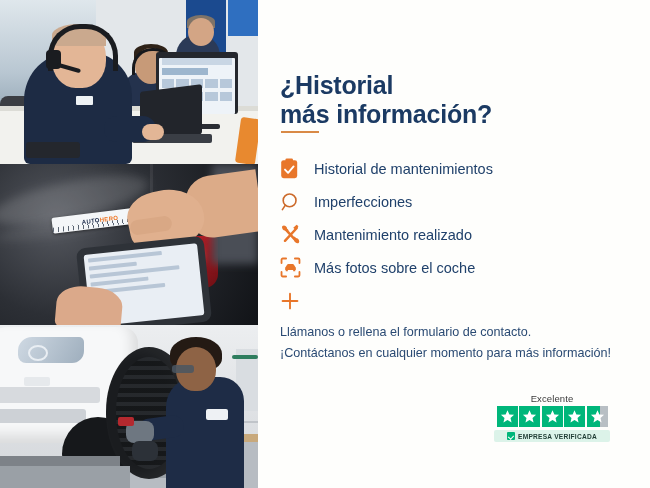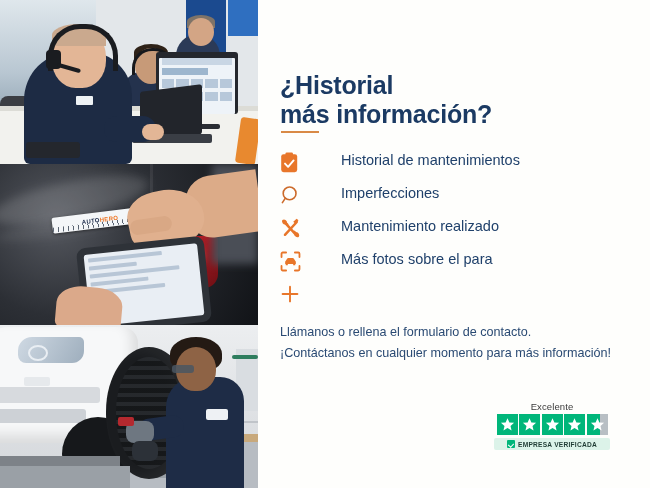--- a/index.html
+++ b/index.html
@@ -125,35 +125,35 @@
   
   .content{position:relative;flex:1;height:488px;background:#fefefc;padding:0;box-sizing:border-box;}
 
   .heading{position:absolute;left:22px;top:54px;width:250px;
     font-size:25px;line-height:1.17;font-weight:bold;color:#1b3a63;letter-spacing:-.2px;}
   .heading .l2{display:block;}
   .rule{position:absolute;left:23px;top:131px;width:38px;height:2px;background:#d98a46;}
 
   
   .features{position:absolute;left:22px;top:152px;width:330px;}
-  .feature{display:flex;align-items:flex-start;height:33px;gap:27px;}
+  .feature{display:flex;align-items:center;height:33px;}
   .f-ico{width:34px;flex:0 0 34px;display:flex;align-items:center;justify-content:flex-start;}
   .f-ico svg{display:block;}
   .f-label{font-size:14.5px;color:#20416b;white-space:nowrap;}
 
   .contact{position:absolute;left:22px;top:322px;width:370px;
     font-size:12.6px;line-height:1.65;color:#2a4a73;}
   .contact span{display:block;}
 
   
   .tp{position:absolute;left:120px;top:385px;width:250px;height:66px;}
   .tp-logo{position:absolute;left:0;top:16px;display:flex;align-items:center;gap:3px;}
   .tp-logo svg{display:block;}
   .tp-word{font-size:20.5px;font-weight:bold;color:#191919;letter-spacing:-.45px;}
-  .tp-right{position:absolute;left:116px;top:16px;width:116px;}
+  .tp-right{position:absolute;left:116px;top:8px;width:116px;}
   .tp-excelente{font-size:9.5px;color:#3b3b3b;text-align:center;margin-bottom:2px;letter-spacing:.1px;}
   .tp-stars{display:flex;gap:1.5px;justify-content:center;}
   .tp-star{width:21px;height:21px;background:#00b67a;display:flex;align-items:center;justify-content:center;}
   .tp-star.partial{background:linear-gradient(90deg,#00b67a 0 62%,#b8bfc4 62% 100%);}
   .tp-star svg{display:block}
   .tp-verified{margin-top:3px;display:flex;align-items:center;justify-content:center;gap:3px;
     background:#dcf3e9;border-radius:2px;padding:2px 6px;}
   .tp-verified .chk{width:8px;height:8px;background:#00b67a;border-radius:1px;position:relative;flex:0 0 8px;}
   .tp-verified .chk::after{content:"";position:absolute;left:2px;top:1.5px;width:2.5px;height:4px;
     border:solid #fff;border-width:0 1.2px 1.2px 0;transform:rotate(42deg);}
@@ -332,21 +332,21 @@
               <path d="M1.6 6.4 V2.9 a1.3 1.3 0 0 1 1.3-1.3 H6.4"></path>
               <path d="M15.6 1.6 H19.1 a1.3 1.3 0 0 1 1.3 1.3 V6.4"></path>
               <path d="M20.4 15.6 V19.1 a1.3 1.3 0 0 1-1.3 1.3 H15.6"></path>
               <path d="M6.4 20.4 H2.9 a1.3 1.3 0 0 1-1.3-1.3 V15.6"></path>
             </g>
             <path d="M5.4 13.6 h11.2 v-2.2 a1.4 1.4 0 0 0-.7-1.2 l-1.3-2.1 a1.6 1.6 0 0 0-1.3-.7 H8.7 a1.6 1.6 0 0 0-1.3.7 L6.1 10.2 a1.4 1.4 0 0 0-.7 1.2z" fill="#e8762a"></path>
             <rect x="5.9" y="13.5" width="2.4" height="1.5" rx=".6" fill="#e8762a"></rect>
             <rect x="13.7" y="13.5" width="2.4" height="1.5" rx=".6" fill="#e8762a"></rect>
           </svg>
         </span>
-        <span class="f-label">Más fotos sobre el para</span>
+        <span class="f-label">Más fotos sobre el coche</span>
       </div>
 
       <div class="feature">
         <span class="f-ico">
           <svg width="20" height="20" viewBox="0 0 20 20">
             <g stroke="#e8762a" stroke-width="1.9" stroke-linecap="round">
               <path d="M10 2.6 V17.4"></path>
               <path d="M2.6 10 H17.4"></path>
             </g>
           </svg>

